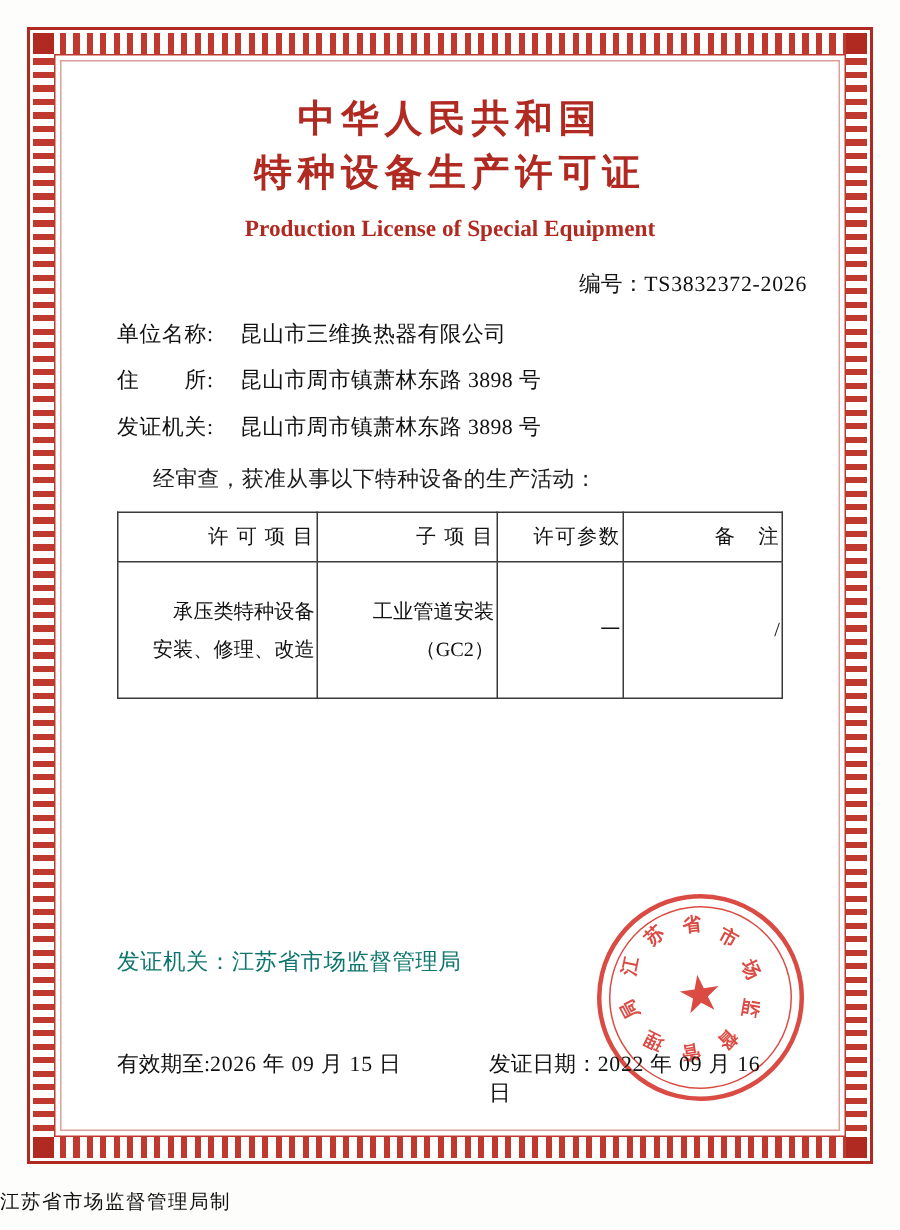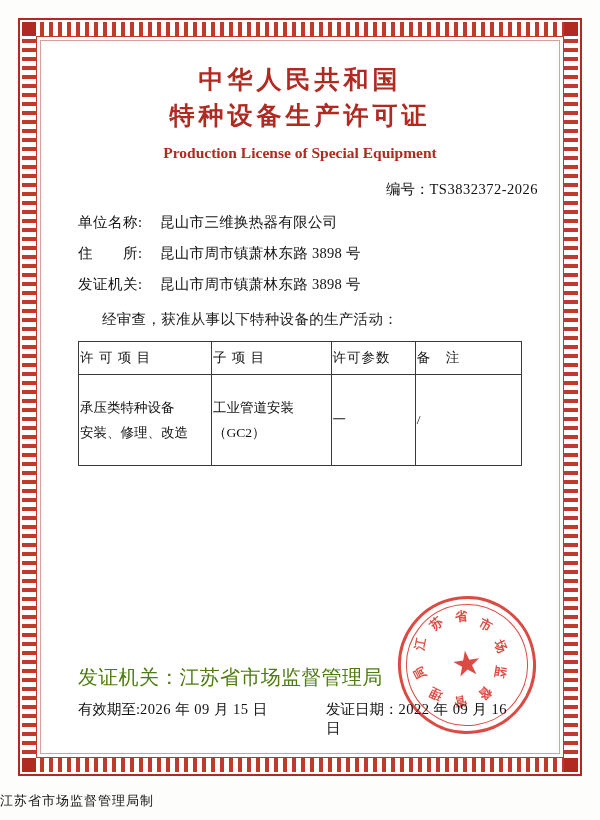--- a/index.html
+++ b/index.html
@@ -154,21 +154,21 @@
     padding-right: 22px;
   }
   table.license-table {
     width: 100%;
     border-collapse: collapse;
     font-size: 13.5px;
   }
   table.license-table th,
   table.license-table td {
     border: 1px solid #3a3a3a;
-    text-align: left;
+    text-align: right;
     vertical-align: middle;
     color: #111;
     font-weight: normal;
   }
   table.license-table th {
     height: 30px;
     letter-spacing: 1px;
   }
   table.license-table td {
     height: 88px;
@@ -219,24 +219,24 @@
     color: #d3241c;
     font-weight: bold;
     transform-origin: 0 0;
     white-space: nowrap;
   }
 
   
   .issuer-row {
     position: absolute;
     left: 78px;
-    top: 664px;
-    font-size: 20px;
+    top: 632px;
+    font-size: 15px;
     letter-spacing: 0.3px;
-    color: #4d7c0f;
+    color: #0f766e;
   }
   .dates-row {
     position: absolute;
     left: 78px;
     top: 700px;
     width: 448px;
     display: flex;
     justify-content: flex-end;
     font-size: 14.5px;
     color: #111;

